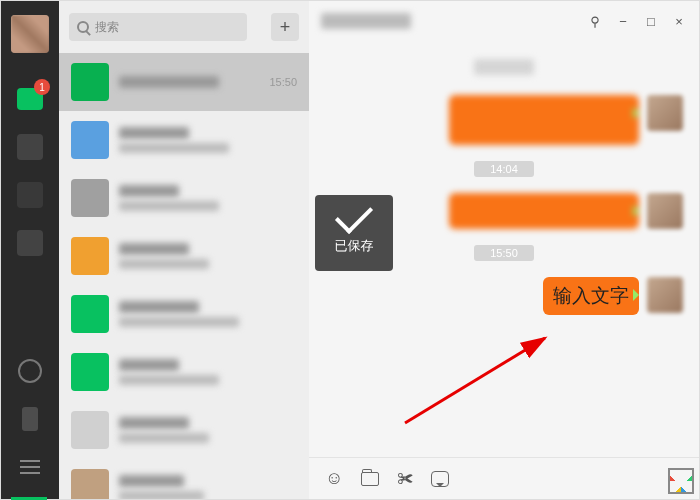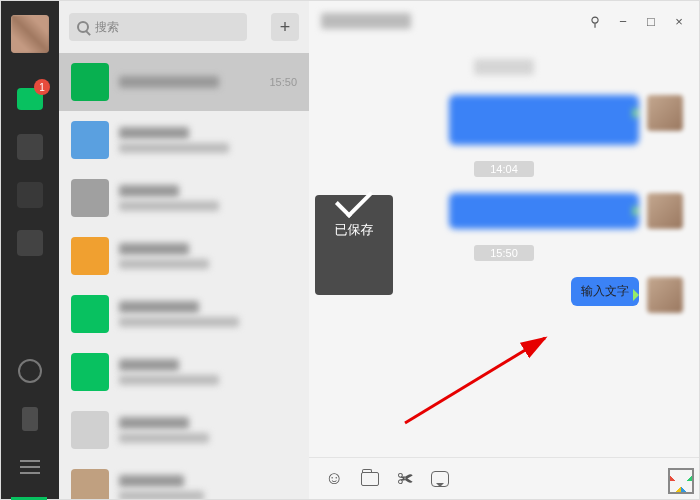--- a/index.html
+++ b/index.html
@@ -44,28 +44,28 @@
 .chat { flex: 1; display: flex; flex-direction: column; background: #f5f5f5; }
 .titlebar { height: 40px; display: flex; align-items: center; padding: 0 12px; justify-content: space-between; }
 .contact-name { width: 90px; height: 16px; background: #bbb; filter: blur(3px); border-radius: 2px; }
 .win-controls { display: flex; gap: 12px; color: #555; font-size: 13px; }
 .win-btn { cursor: pointer; width: 16px; text-align: center; }
 
 .msgs { flex: 1; padding: 10px 16px; overflow: hidden; position: relative; }
 .time-pill { background: #d5d5d5; color: #fff; font-size: 11px; padding: 2px 16px; border-radius: 3px; display: inline-block; margin: 8px auto; }
 .center { text-align: center; }
 .msg-row { display: flex; justify-content: flex-end; align-items: flex-start; gap: 8px; margin: 8px 0; }
-.bubble { background: #3b82f6; border-radius: 6px; padding: 8px 12px; max-width: 200px; position: relative; font-size: 12px; color: #222; }
+.bubble { background: #f97316; border-radius: 6px; padding: 8px 12px; max-width: 200px; position: relative; font-size: 19px; color: #222; }
 .bubble.blurred { filter: blur(3px); min-height: 50px; width: 190px; }
 .bubble.small { padding: 6px 10px; }
 .bubble::after { content:""; position:absolute; right:-6px; top:12px; border:6px solid transparent; border-left-color:#95ec69; }
 .msg-ava { width: 36px; height: 36px; border-radius: 4px; background: linear-gradient(135deg,#c4a890,#9a7860); filter: blur(2px); }
 
 
-.toast { position: absolute; left: 315px; top: 195px; width: 78px; height: 100px; background: rgba(60,60,60,0.92); border-radius: 4px; display: flex; flex-direction: column; align-items: center; justify-content: flex-start; color: #fff; font-size: 13px; }
+.toast { position: absolute; left: 315px; top: 195px; width: 78px; height: 76px; background: rgba(60,60,60,0.92); border-radius: 4px; display: flex; flex-direction: column; align-items: center; justify-content: center; color: #fff; font-size: 13px; }
 .check { width: 34px; height: 20px; border-left: 4px solid #fff; border-bottom: 4px solid #fff; transform: rotate(-45deg); margin-bottom: 12px; margin-top: -6px; }
 
 .input-bar { height: 42px; border-top: 1px solid #e3e3e3; display: flex; align-items: center; padding: 0 16px; gap: 18px; color: #555; }
 .tool-ico { cursor: pointer; font-size: 18px; display: flex; align-items: center; }
 .folder-ico { width: 18px; height: 14px; border: 1.5px solid #666; border-radius: 2px; position: relative; }
 .folder-ico::before { content:""; position:absolute; top:-4px; left:0; width:8px; height:3px; border:1.5px solid #666; border-bottom:none; border-radius:2px 2px 0 0; }
 .scissors-ico { font-size: 16px; }
 .chatico { width: 18px; height: 16px; border: 1.5px solid #666; border-radius: 4px; position: relative; }
 .chatico::after { content:""; position:absolute; bottom:-5px; left:4px; border:4px solid transparent; border-top-color:#666; }
 

